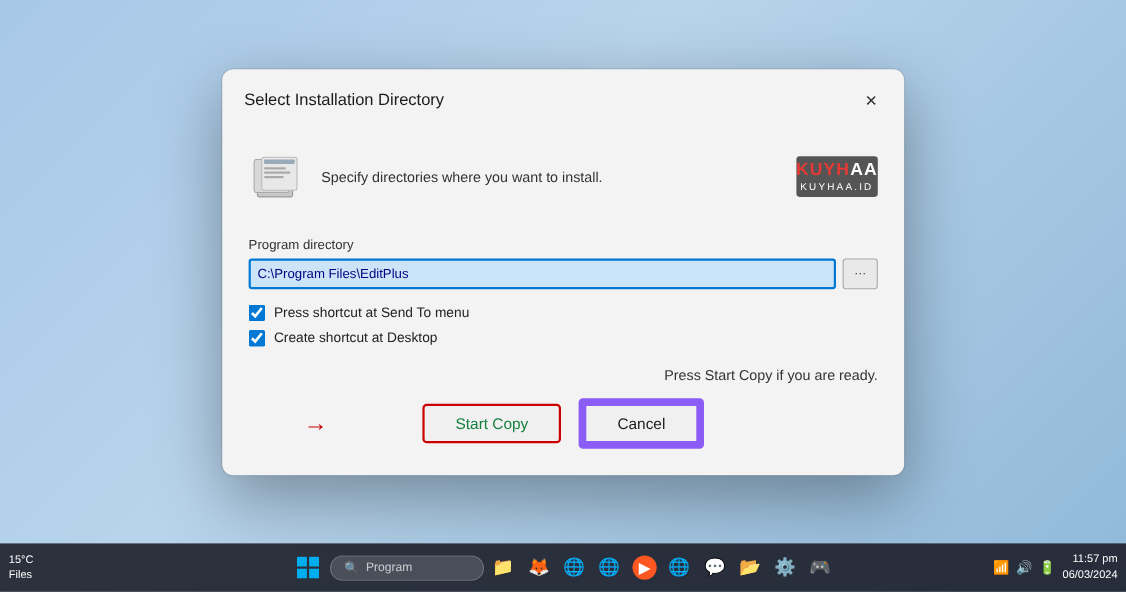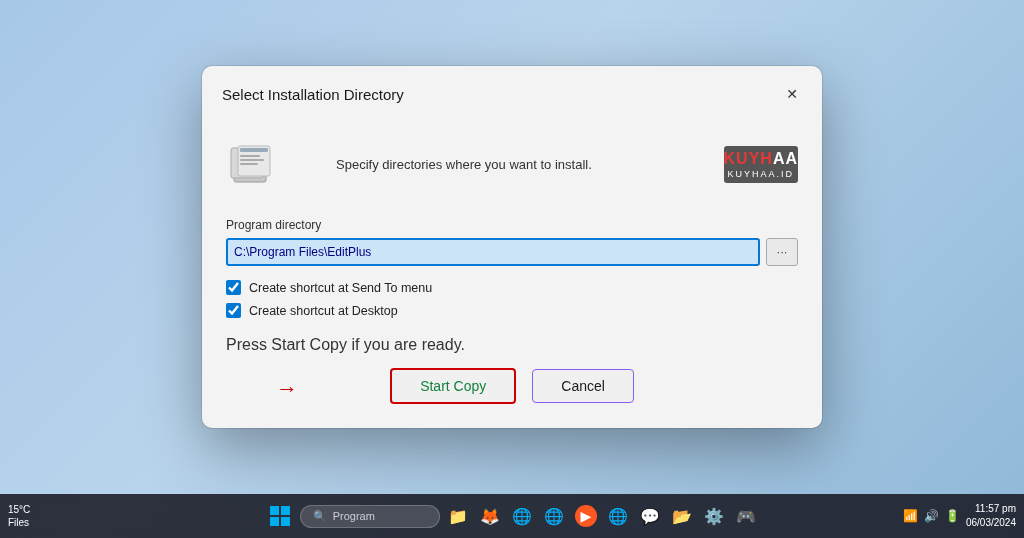--- a/index.html
+++ b/index.html
@@ -188,21 +188,20 @@
     }
 
     .install-icon svg {
       width: 52px;
       height: 52px;
     }
 
     .dialog-description {
       font-size: 13px;
       color: #333;
-      margin-left: 44px;
     }
 
     
     .watermark {
       background: #555;
       padding: 4px 0;
       border-radius: 3px;
     }
 
     .watermark-text {
@@ -275,22 +274,22 @@
     }
 
     .checkbox-row input[type="checkbox"] {
       width: 15px;
       height: 15px;
       accent-color: #0078d4;
     }
 
     
     .ready-text {
-      text-align: left;
-      font-size: 16px;
+      text-align: right;
+      font-size: 13px;
       color: #333;
       margin: 18px 0 14px 0;
     }
 
     
     .button-row {
       display: flex;
       align-items: center;
       justify-content: center;
       gap: 16px;
@@ -320,21 +319,21 @@
       font-size: 14px;
       font-weight: 500;
       cursor: pointer;
       font-family: Liberation Sans, sans-serif;
       color: #15803d;
     }
 
     .cancel-btn {
       padding: 8px 28px;
       background: #f0f0f0;
-      border: 1px solid #8b5cf6;
+      border: 7px solid #8b5cf6;
       border-radius: 4px;
       font-size: 14px;
       font-weight: 400;
       cursor: pointer;
       font-family: inherit;
       color: #1a1a1a;
     }
 
     .wifi-icon, .sound-icon, .battery-icon {
       color: white;
@@ -383,21 +382,21 @@
         </div>
 
         <div class="field-label">Program directory</div>
         <div class="input-row">
           <input class="path-input" type="text" value="C:\Program Files\EditPlus" style="">
           <button class="browse-btn">···</button>
         </div>
 
         <div class="checkbox-row">
           <input type="checkbox" id="cb1" checked="" style="">
-          <label for="cb1">Create shortcut at Send To menu</label>
+          <label for="cb1">Press shortcut at Send To menu</label>
         </div>
         <div class="checkbox-row">
           <input type="checkbox" id="cb2" checked="" style="">
           <label for="cb2">Create shortcut at Desktop</label>
         </div>
 
         <div class="ready-text">Press Start Copy if you are ready.</div>
 
         <div class="button-row">
 

